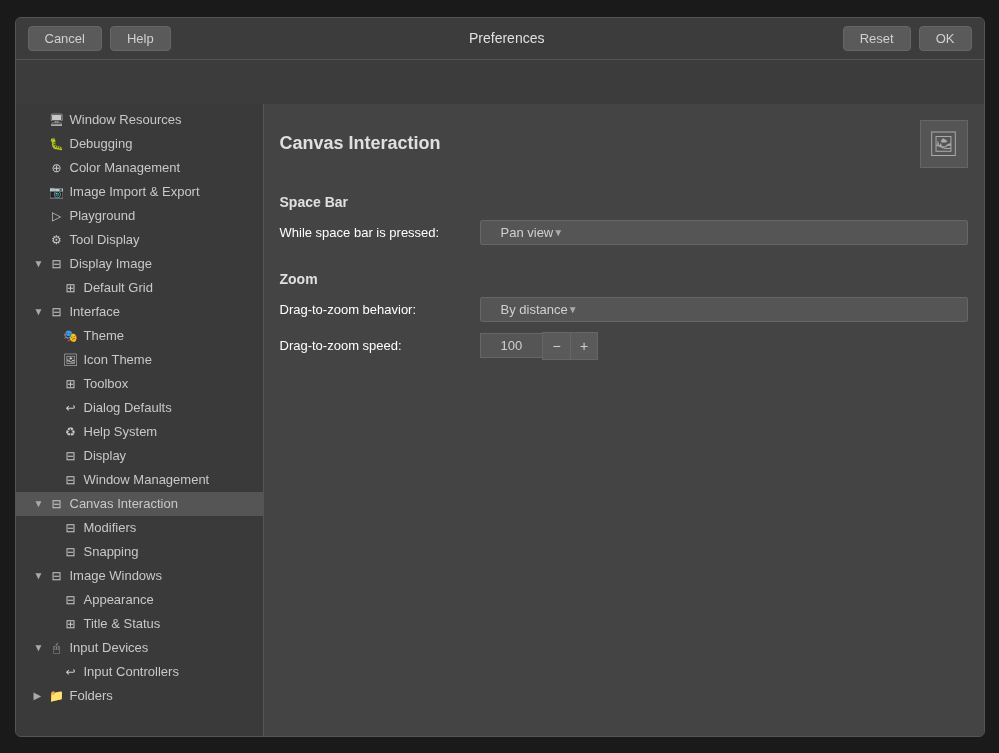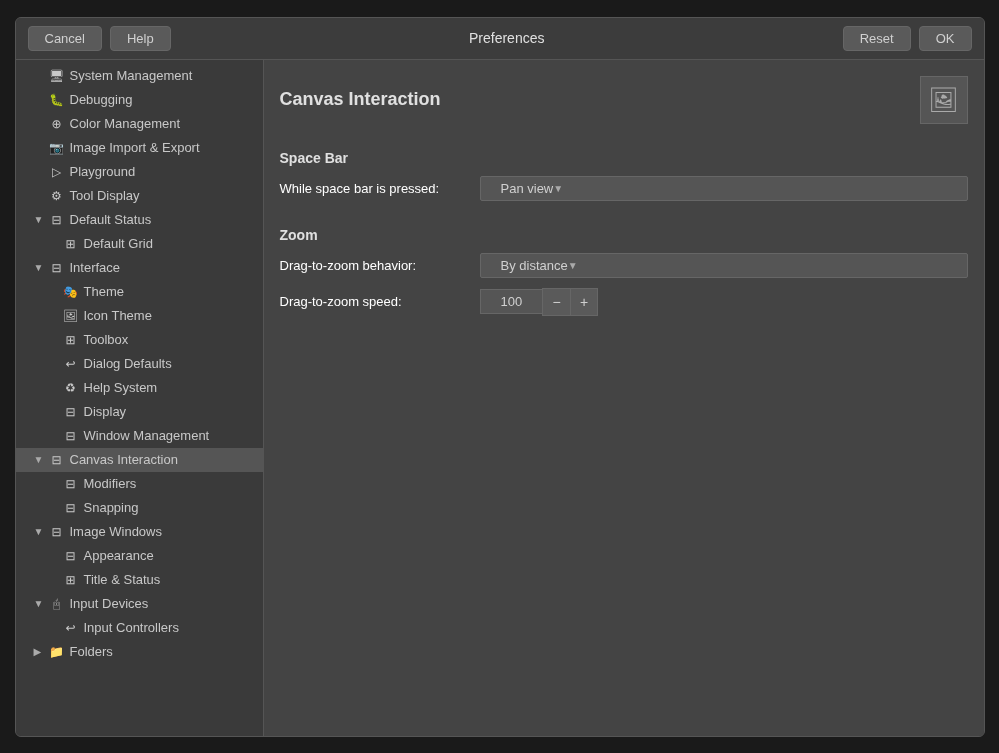--- a/index.html
+++ b/index.html
@@ -16,20 +16,21 @@
     }
     .window {
       width: 970px;
       height: 720px;
       background: #3c3c3c;
       border: 1px solid #555;
       border-radius: 6px;
       display: flex;
       flex-direction: column;
       overflow: hidden;
+      gap: 44px;
     }
     
     .header {
       background: #3c3c3c;
       padding: 8px 12px;
       display: flex;
       align-items: center;
       border-bottom: 1px solid #555;
       gap: 8px;
     }
@@ -209,21 +210,21 @@
       <button class="header-btn">OK</button>
     </div>
   </div>
 
   <div class="body">
 
     <div class="sidebar">
     <div class="tree-item indent-1">
           <span class="toggle"></span>
           <span class="icon">🖥</span>
-          <span class="label">System Management</span>
+          <span class="label">Window Resources</span>
         </div>
         <div class="tree-item indent-1">
           <span class="toggle"></span>
           <span class="icon">🐛</span>
           <span class="label">Debugging</span>
         </div>
         <div class="tree-item indent-1">
           <span class="toggle"></span>
           <span class="icon">⊕</span>
           <span class="label">Color Management</span>
@@ -239,21 +240,21 @@
           <span class="label">Playground</span>
         </div>
         <div class="tree-item indent-1">
           <span class="toggle"></span>
           <span class="icon">⚙</span>
           <span class="label">Tool Display</span>
         </div>
         <div class="tree-item indent-1">
           <span class="toggle">▼</span>
           <span class="icon">⊟</span>
-          <span class="label">Default Status</span>
+          <span class="label">Display Image</span>
         </div>
         <div class="tree-item indent-2">
           <span class="toggle"></span>
           <span class="icon">⊞</span>
           <span class="label">Default Grid</span>
         </div>
         <div class="tree-item indent-1">
           <span class="toggle">▼</span>
           <span class="icon">⊟</span>
           <span class="label">Interface</span>

